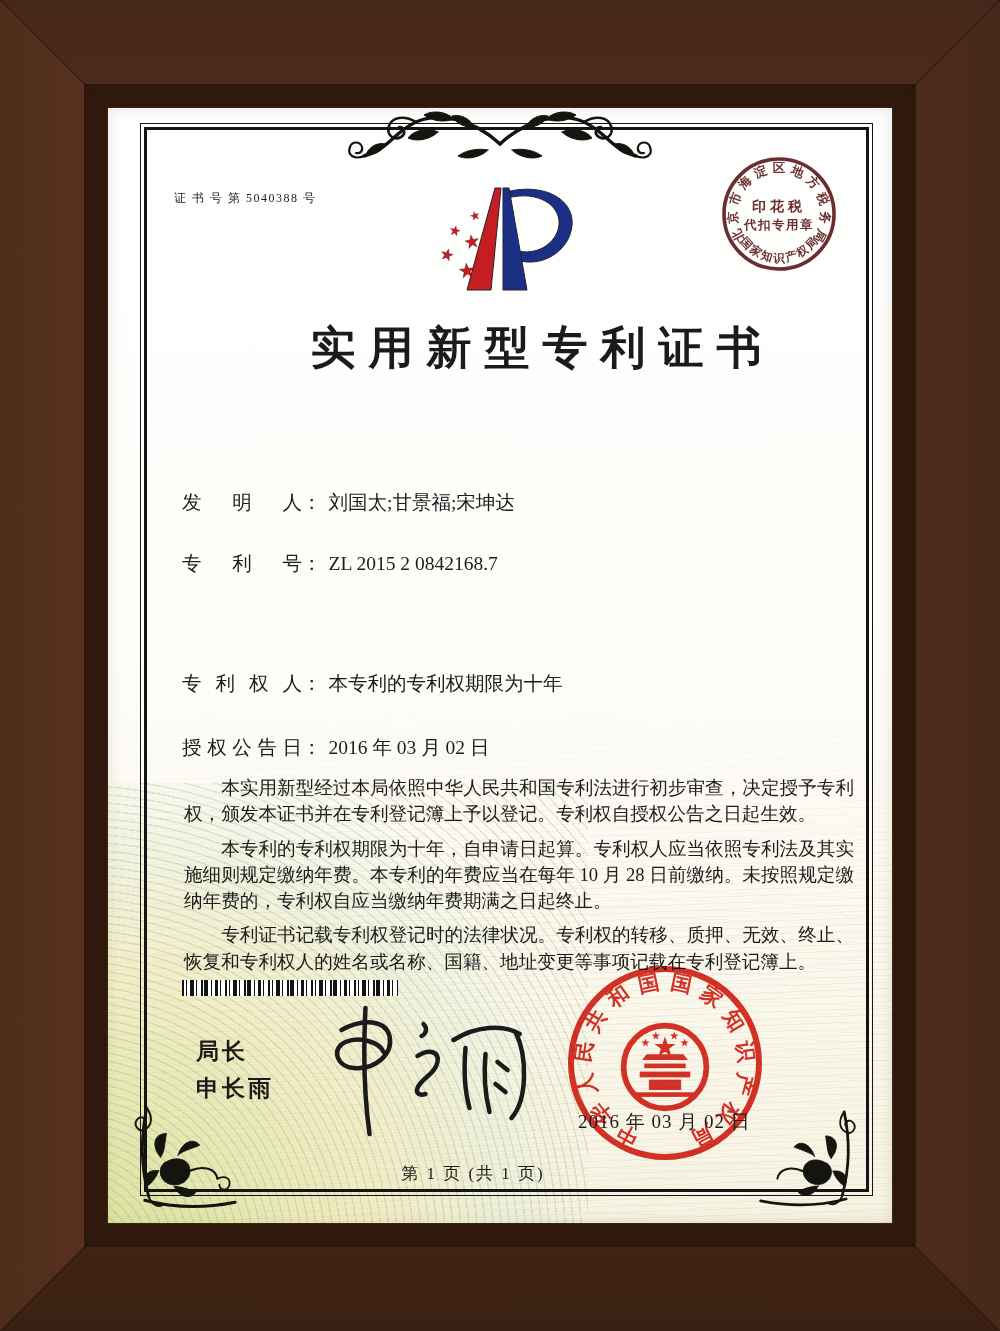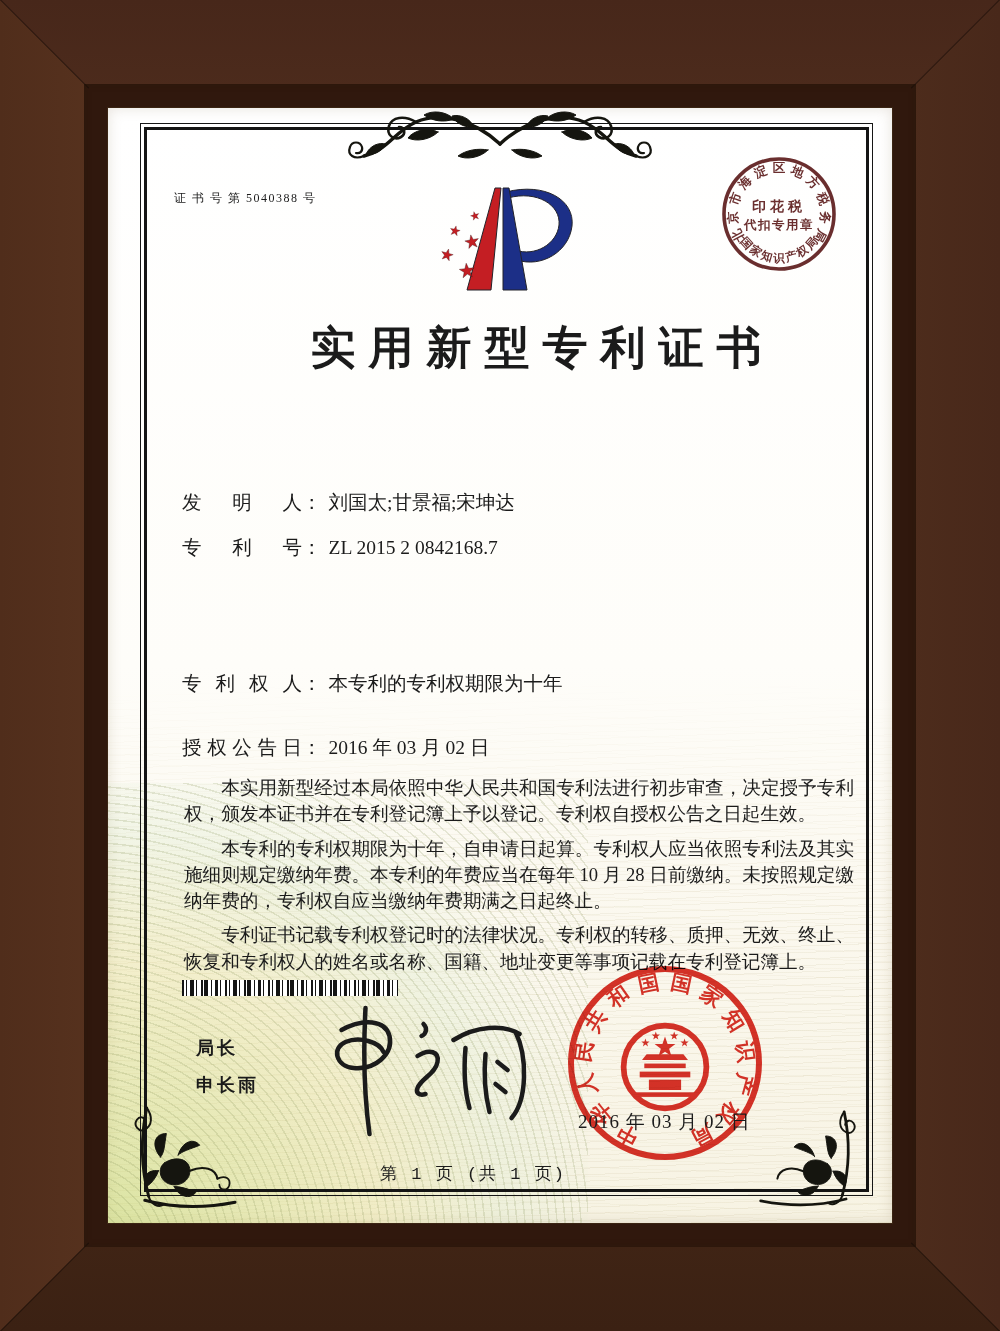--- a/index.html
+++ b/index.html
@@ -48,29 +48,29 @@
               letter-spacing:13px;text-indent:13px;}
   .frow{left:74px;font-size:19.5px;white-space:nowrap;}
   .flabel{display:inline-block;width:120px;text-align:justify;text-align-last:justify;}
   .fvalue{margin-left:7px;}
   .paras{left:68px;top:659px;width:686px;font-size:18.6px;line-height:26.3px;text-align:justify;}
   .paras p{margin:8px;text-indent:2em;}
   .barcode{left:74px;top:872px;width:216px;height:16px;z-index:4;background:repeating-linear-gradient(90deg,
       #141414 0 2px,#fff 2px 4px,#141414 4px 5px,#fff 5px 8px,#141414 8px 12px,#fff 12px 14px,
       #141414 14px 15px,#fff 15px 19px,#141414 19px 21px,#fff 21px 22px,#141414 22px 26px,#fff 26px 29px,
       #141414 29px 30px,#fff 30px 33px,#141414 33px 36px,#fff 36px 38px,#141414 38px 39px,#fff 39px 43px);}
-  .issuer{left:88px;font-size:18px;font-weight:bold;font-family:"Liberation Sans","DejaVu Sans",sans-serif;letter-spacing:3px;}
+  .issuer{left:88px;font-size:23px;font-weight:bold;font-family:"Liberation Sans","DejaVu Sans",sans-serif;letter-spacing:3px;}
   .signature{left:195px;top:888px;width:235px;height:150px;z-index:5;}
   .red-seal{left:458px;top:856px;width:198px;height:198px;z-index:5;mix-blend-mode:multiply;opacity:.95;}
   .seal-ring text{font-family:"Liberation Serif",serif;font-weight:bold;fill:#d6281e;}
   .seal-date{left:470px;top:1001px;width:190px;font-size:19px;letter-spacing:1px;z-index:6;white-space:nowrap;}
   .tax-stamp{left:612px;top:47px;width:118px;height:118px;z-index:5;mix-blend-mode:multiply;opacity:.88;}
   .tax-ring text{font-family:"Liberation Serif",serif;font-weight:bold;fill:#551111;}
   .tax-center{font-family:"Liberation Serif",serif;font-weight:bold;fill:#551111;}
-  .footer-page{left:250px;top:1054px;width:230px;text-align:center;font-size:17px;letter-spacing:2px;font-family:Liberation Mono, monospace;}
+  .footer-page{left:250px;top:1054px;width:230px;text-align:center;font-size:17px;letter-spacing:2px;}
   .orn{position:absolute;z-index:3;}
   .orn-top{left:232px;top:0px;width:320px;height:62px;}
   .orn-bl{left:14px;top:998px;width:126px;height:108px;}
   .orn-br{left:640px;top:1002px;width:120px;height:102px;transform:scaleX(-1);}
 </style>
 </head>
 <body>
 
 <div class="stage">
 
@@ -181,21 +181,21 @@
         </g>
       <text class="tax-center" x="59" y="56" text-anchor="middle" font-size="14" letter-spacing="4">印花税</text>
       <text class="tax-center" x="59" y="74" text-anchor="middle" font-size="12.5" letter-spacing="1.5">代扣专用章</text>
     </svg>
 
     <div class="abs main-title">实用新型专利证书</div>
 
     <div class="abs frow" style="top:381px">
       <span class="flabel">发明人</span><span>：</span><span class="fvalue">刘国太;甘景福;宋坤达</span>
     </div>
-    <div class="abs frow" style="top:426px">
+    <div class="abs frow" style="top:442px">
       <span class="flabel">专利号</span><span>：</span><span class="fvalue">ZL 2015 2 0842168.7</span>
     </div>
     <div class="abs frow" style="top:562px">
       <span class="flabel">专利权人</span><span>：</span><span class="fvalue">本专利的专利权期限为十年</span>
     </div>
     <div class="abs frow" style="top:626px">
       <span class="flabel">授权公告日</span><span>：</span><span class="fvalue">2016 年 03 月 02 日</span>
     </div>
 
     <div class="abs paras">

